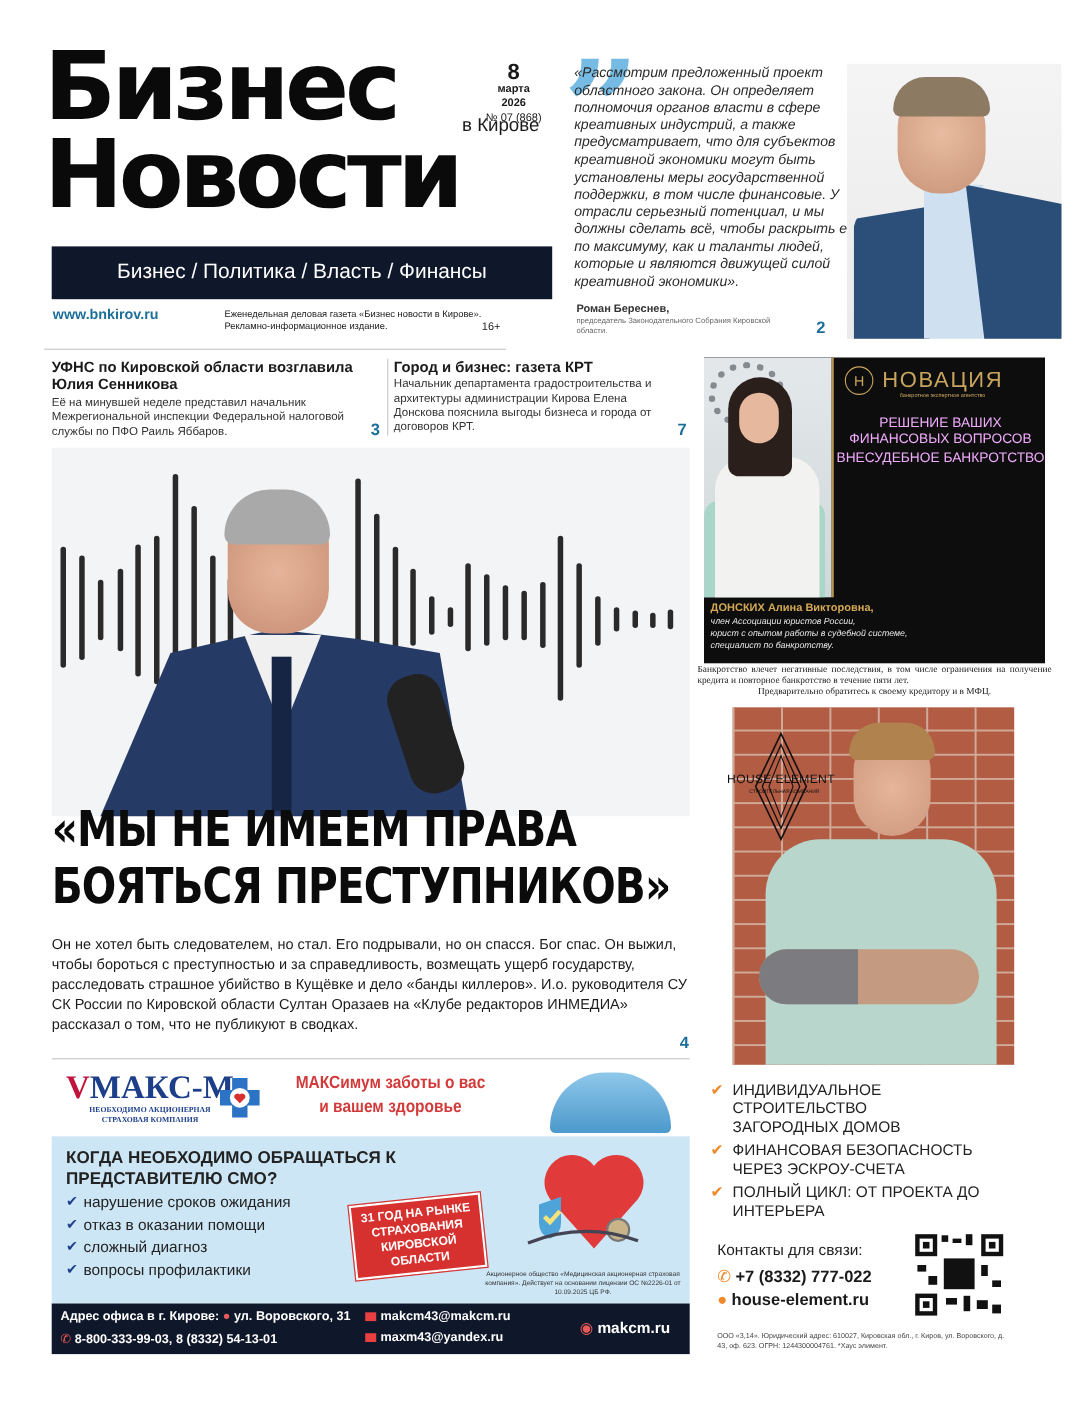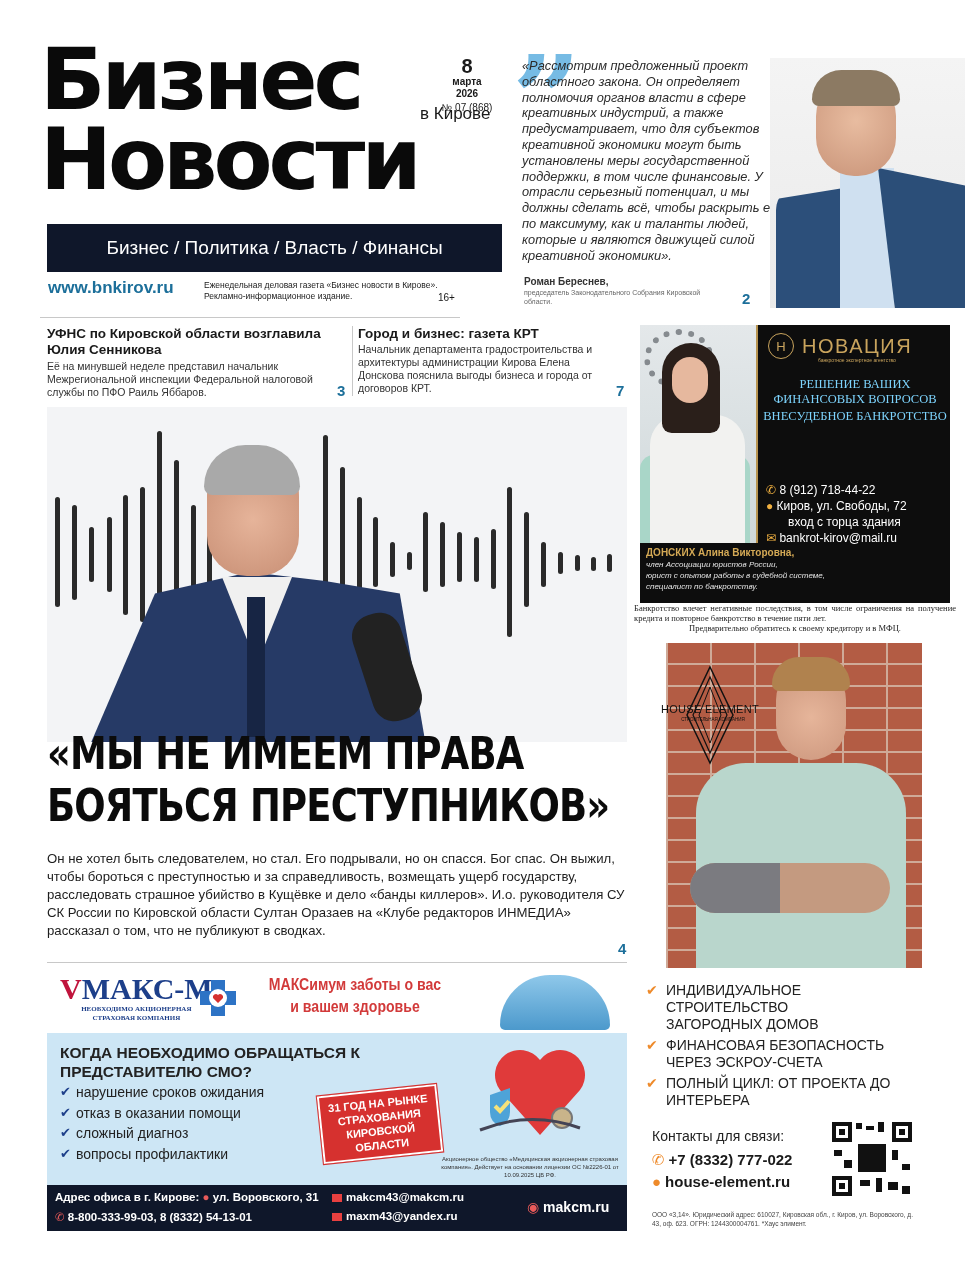--- a/index.html
+++ b/index.html
@@ -19,21 +19,21 @@
   .issue-box { left: 432px; top: 56px; width: 70px; text-align: center; }
   .issue-day { font-weight: bold; font-size: 20px; line-height: 20px; }
   .issue-month, .issue-year { font-size: 10px; line-height: 12px; font-weight: bold; }
   .issue-no { font-size: 10px; line-height: 16px; }
   .city { left: 420px; top: 104px; font-size: 17px; }
 
   .rubric-bar {
     left: 47px; top: 224px; width: 455px; height: 48px; background: #0f172a;
     color: #ffffff; font-size: 19px; display: flex; align-items: center; justify-content: center;
   }
-  .site-url { left: 48px; top: 278px; color: #1c6f9a; font-weight: bold; font-size: 17px; }
+  .site-url { left: 48px; top: 278px; color: #1c6f9a; font-weight: bold; font-size: 13px; }
   .about { left: 204px; top: 280px; font-size: 8.5px; line-height: 11px; width: 270px; }
   .age { left: 438px; top: 292px; font-size: 10px; }
   .rule-top { left: 40px; top: 317px; width: 420px; height: 1px; background: #c8c8c8; }
 
   
   .quote-mark {
     left: 512px; top: 40px; font-family: "DejaVu Serif", serif; font-weight: bold;
     font-size: 120px; line-height: 120px; color: #5fb0e0; opacity: .85;
   }
   .quote-text {
@@ -141,21 +141,21 @@
   .nov-photo { position: absolute; left: 0; top: 0; width: 118px; height: 218px; background: linear-gradient(180deg,#e4e8ea,#cfd8da); border-right: 2px solid #b89450; }
   .nov-photo .pat { position: absolute; left: 4px; top: 4px; width: 70px; height: 60px; border-radius: 50%; border: 6px dotted #4a4f55; opacity: .6; }
   .nov-photo .hair { position: absolute; left: 22px; top: 18px; width: 58px; height: 90px; border-radius: 30px 30px 10px 10px; background: #2a1f1a; }
   .nov-photo .face { position: absolute; left: 32px; top: 32px; width: 36px; height: 46px; border-radius: 18px; background: #e6b89e; }
   .nov-photo .top { position: absolute; left: 10px; top: 90px; width: 95px; height: 128px; background: #f2f2f0; border-radius: 30px 30px 0 0; }
   .nov-photo .chair { position: absolute; left: 0; top: 130px; width: 110px; height: 88px; background: #a9d6c8; border-radius: 14px 14px 0 0; }
   .nov-logo { position: absolute; left: 128px; top: 8px; display: flex; align-items: center; gap: 8px; color: #c9a45d; }
   .nov-logo .circ { width: 26px; height: 26px; border: 1.5px solid #c9a45d; border-radius: 50%; display: flex; align-items: center; justify-content: center; font-size: 13px; }
   .nov-logo .nm { font-size: 20px; letter-spacing: 1.5px; line-height: 20px; }
   .nov-logo .tg { position: absolute; left: 50px; top: 24px; font-size: 5px; white-space: nowrap; }
-  .nov-lines { position: absolute; left: 120px; top: 52px; width: 190px; text-align: center; color: #7dd3fc; font-size: 12.5px; line-height: 14.5px; font-family: Liberation Serif, serif; }
+  .nov-lines { position: absolute; left: 120px; top: 52px; width: 190px; text-align: center; color: #f0abfc; font-size: 12.5px; line-height: 14.5px; }
   .nov-lines div { margin-bottom: 3px; }
   .nov-contacts { position: absolute; left: 126px; top: 157px; width: 184px; color: #ffffff; font-size: 12px; line-height: 16px; }
   .nov-contacts .ic { color: #f0b040; }
   .nov-contacts .ind { padding-left: 22px; }
   .nov-person { position: absolute; left: 6px; top: 222px; color: #ffffff; }
   .nov-person .nm { color: #d4a955; font-weight: bold; font-size: 10px; line-height: 12px; }
   .nov-person .ln { font-size: 8px; line-height: 11px; color: #e6e6e6; font-style: italic; }
   .nov-disclaimer { left: 634px; top: 603px; width: 322px; font-family: "Liberation Serif", serif; font-size: 8.5px; line-height: 10px; text-align: justify; color: #222; }
   .nov-disclaimer .c { display: block; text-align: center; }
 
@@ -344,26 +344,20 @@
   </div>
   <div class="nov-logo">
     <div class="circ">Н</div>
     <div class="nm">НОВАЦИЯ</div>
     <div class="tg">банкротное экспертное агентство</div>
   </div>
   <div class="nov-lines">
     <div>РЕШЕНИЕ ВАШИХ ФИНАНСОВЫХ ВОПРОСОВ</div>
     <div>ВНЕСУДЕБНОЕ БАНКРОТСТВО</div>
   </div>
-  <div class="nov-contacts">
-    <div><span class="ic">✆</span> <span>8 (912) 718-44-22</span></div>
-    <div><span class="ic">●</span> <span>Киров, ул. Свободы, 72</span></div>
-    <div class="ind">вход с торца здания</div>
-    <div><span class="ic">✉</span> <span>bankrot-kirov@mail.ru</span></div>
-  </div>
   <div class="nov-person">
     <div class="nm">ДОНСКИХ Алина Викторовна,</div>
     <div class="ln">член Ассоциации юристов России,</div>
     <div class="ln">юрист с опытом работы в судебной системе,</div>
     <div class="ln">специалист по банкротству.</div>
   </div>
 </div>
 <div class="abs nov-disclaimer">
   <span>Банкротство влечет негативные последствия, в том числе ограничения на получение кредита и повторное банкротство в течение пяти лет.</span>
   <span class="c">Предварительно обратитесь к своему кредитору и в МФЦ.</span>

